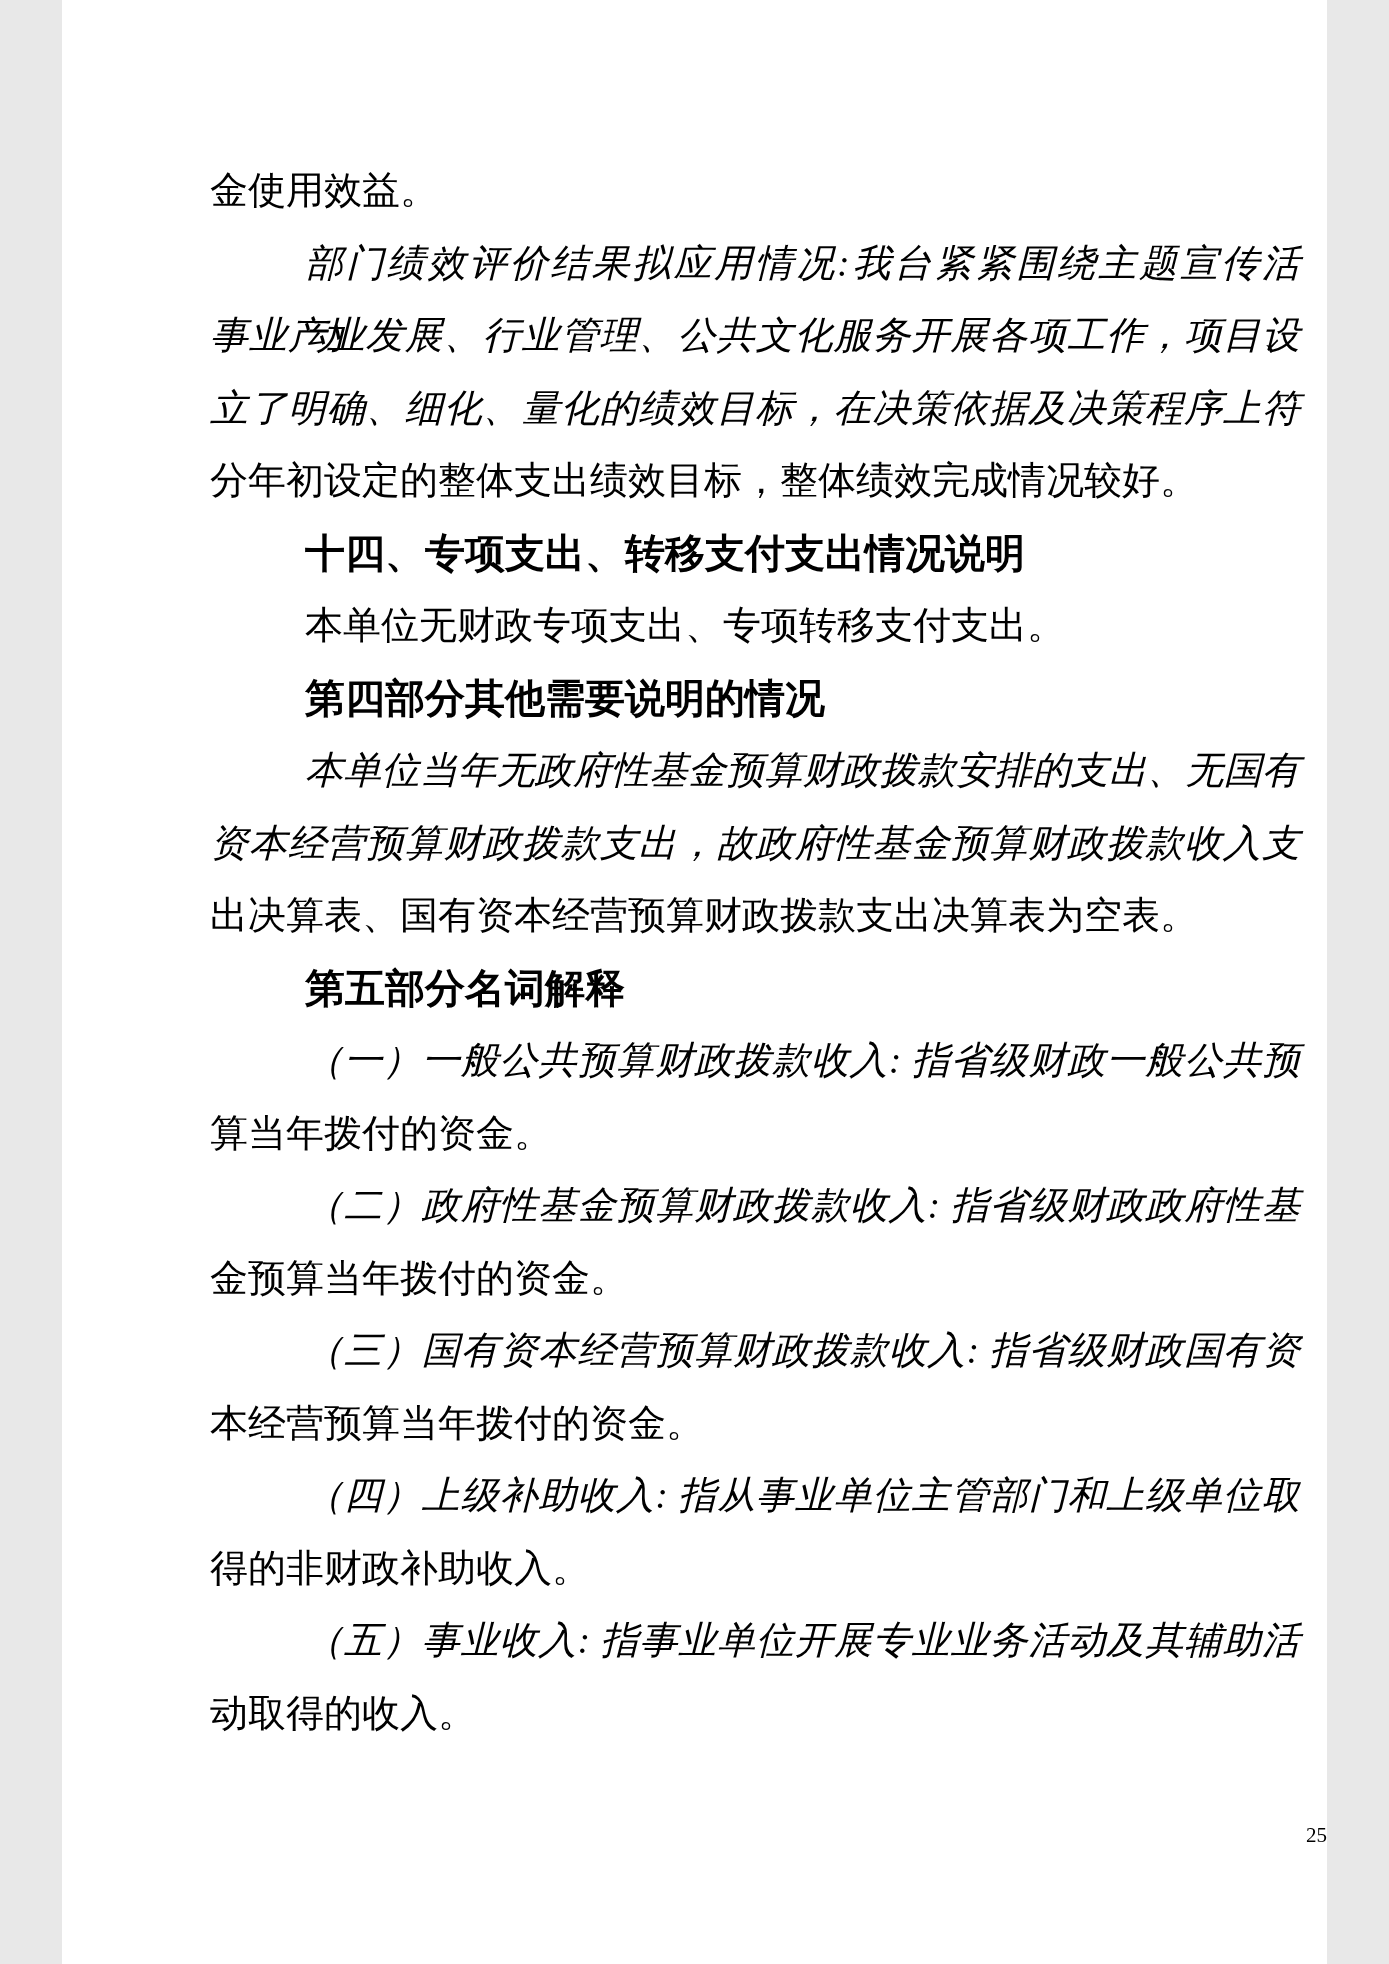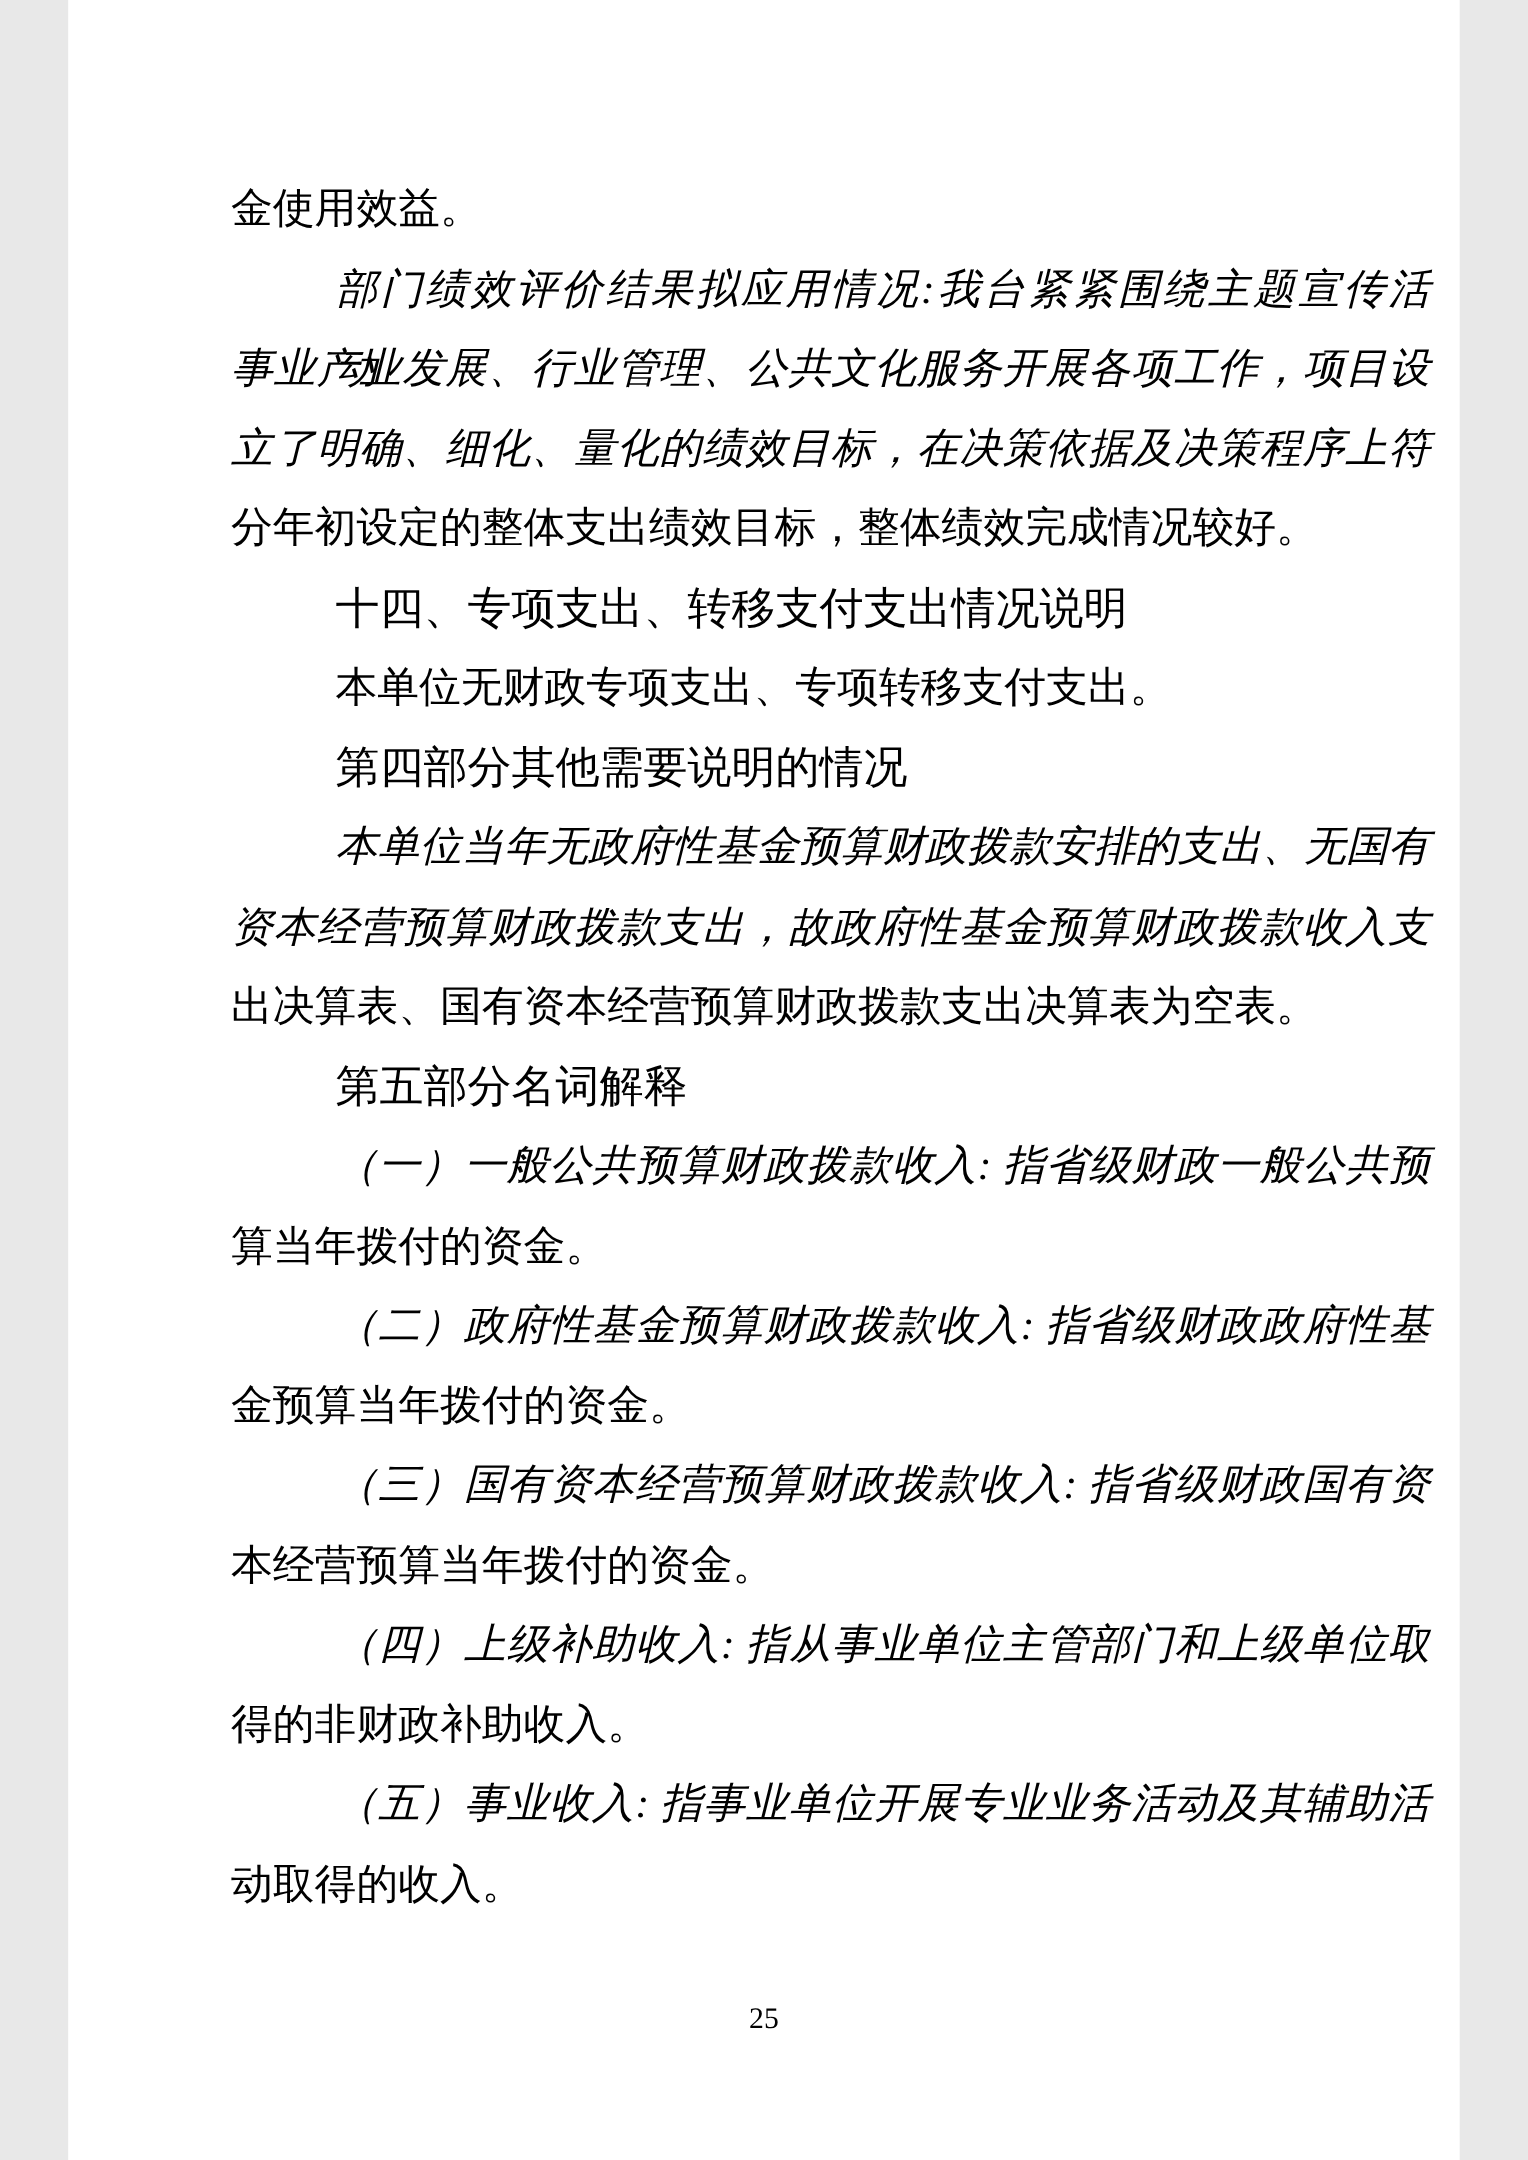--- a/index.html
+++ b/index.html
@@ -35,32 +35,32 @@
     text-align: justify;
     text-align-last: justify;
     text-justify: inter-character;
     font-style: italic;
   }
   .line.indent {
     padding-left: 95px;
   }
   .line.heading {
     font-family: "Liberation Sans", sans-serif;
-    font-weight: normal;
+    font-weight: bold;
     font-size: 40px;
   }
   .footer {
     position: absolute;
     top: 1818px;
     left: 0;
     right: 0;
     height: 34px;
     line-height: 34px;
-    text-align: center;
-    font-size: 27px;
+    text-align: right;
+    font-size: 21px;
     font-family: "Liberation Serif", serif;
   }
 </style>
 </head>
 <body>
 
 <div class="page">
   <div class="content">
       <div class="line">金使用效益。</div>
       <div class="line indent fill">部门绩效评价结果拟应用情况:我台紧紧围绕主题宣传活动、</div>

